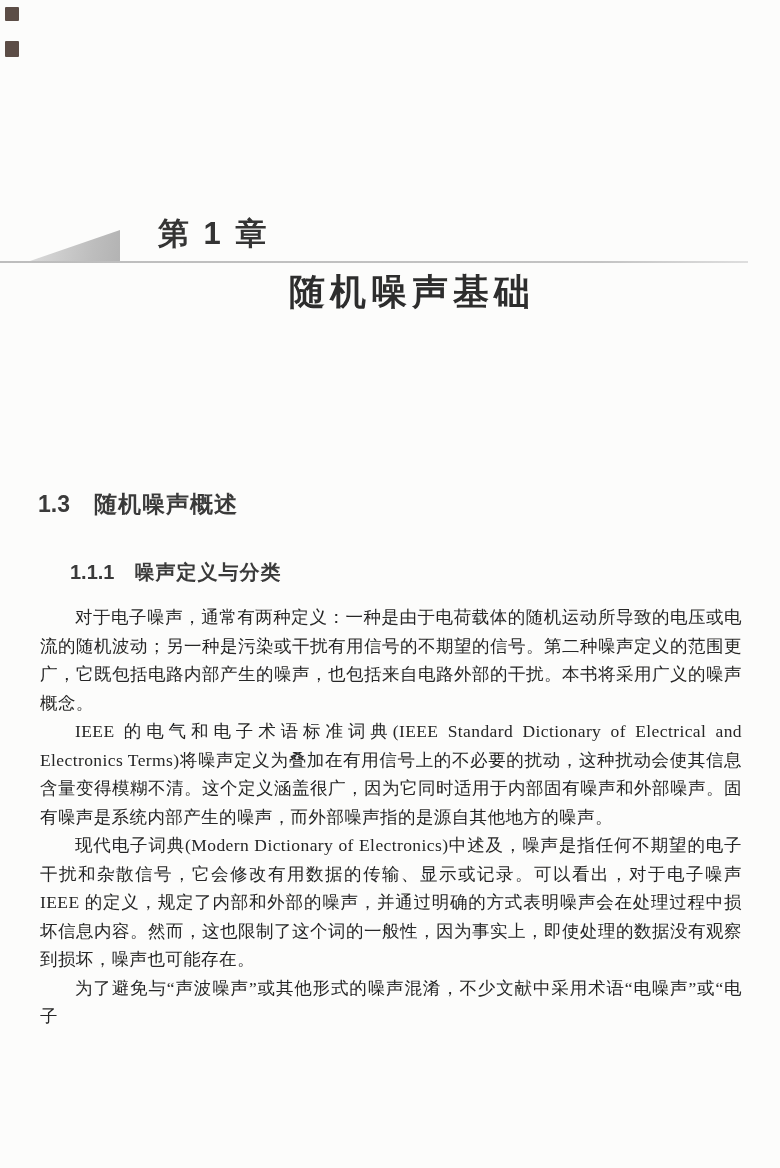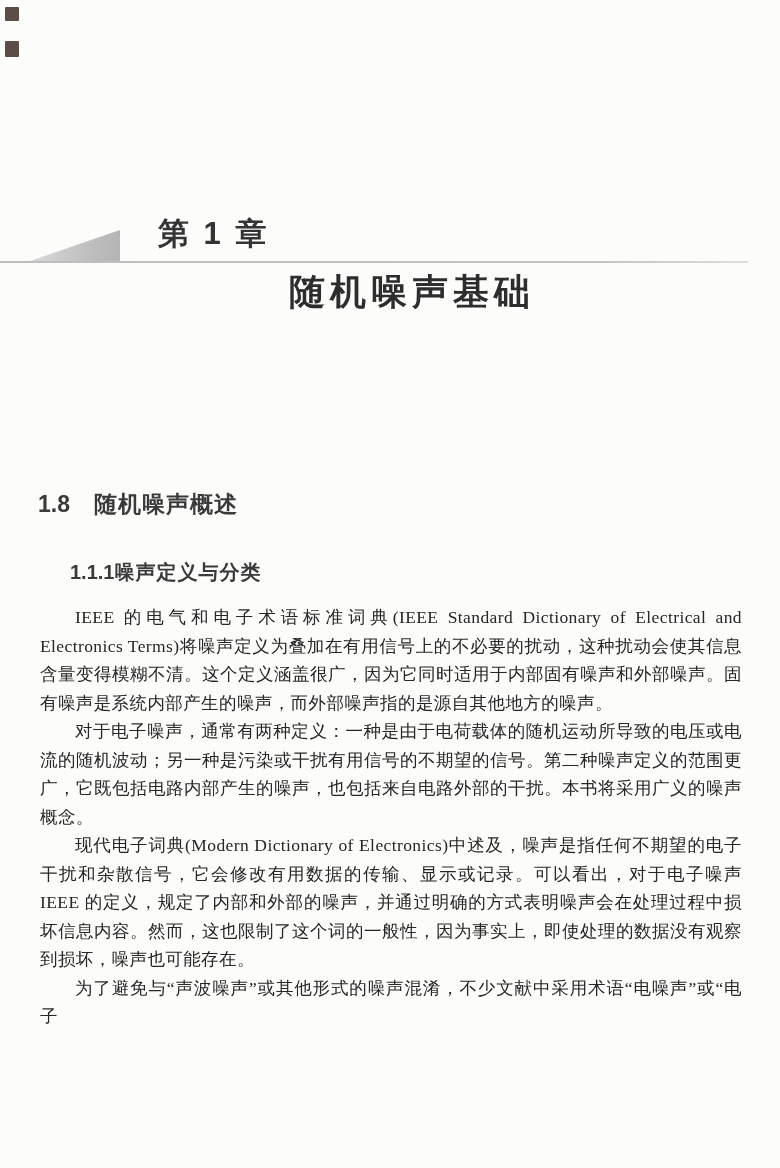--- a/index.html
+++ b/index.html
@@ -85,21 +85,21 @@
     left: 38px;
     top: 489px;
     font-size: 23px;
   }
   .sec-1 .sec-title { margin-left: 24px; letter-spacing: 1px; text-align: right; }
   .sec-1-1 {
     left: 70px;
     top: 559px;
     font-size: 20px;
   }
-  .sec-1-1 .sec-title { letter-spacing: 1px; }
+  .sec-1-1 .sec-title { margin-left: 20px; letter-spacing: 1px; }
 
   
   .body-text {
     position: absolute;
     left: 40px;
     top: 603px;
     width: 702px;
     color: #262626;
   }
   .body-text p {
@@ -119,27 +119,27 @@
 
   <div class="corner-mark m1"></div>
   <div class="corner-mark m2"></div>
 
   <div class="chapter-triangle"></div>
   <div class="chapter-label">第 1 章</div>
   <div class="chapter-rule"></div>
   <div class="chapter-title">随机噪声基础</div>
 
   <h2 class="sec-heading sec-1">
-    <span class="sec-num">1.8</span><span class="sec-title">随机噪声概述</span>
+    <span class="sec-num">1.3</span><span class="sec-title">随机噪声概述</span>
   </h2>
 
   <h3 class="sec-heading sec-1-1">
     <span class="sec-num">1.1.1</span><span class="sec-title">噪声定义与分类</span>
   </h3>
 
   <div class="body-text">
+    <p>对于电子噪声，通常有两种定义：一种是由于电荷载体的随机运动所导致的电压或电流的随机波动；另一种是污染或干扰有用信号的不期望的信号。第二种噪声定义的范围更广，它既包括电路内部产生的噪声，也包括来自电路外部的干扰。本书将采用广义的噪声概念。</p>
     <p>IEEE 的电气和电子术语标准词典(IEEE Standard Dictionary of Electrical and Electronics Terms)将噪声定义为叠加在有用信号上的不必要的扰动，这种扰动会使其信息含量变得模糊不清。这个定义涵盖很广，因为它同时适用于内部固有噪声和外部噪声。固有噪声是系统内部产生的噪声，而外部噪声指的是源自其他地方的噪声。</p>
-    <p>对于电子噪声，通常有两种定义：一种是由于电荷载体的随机运动所导致的电压或电流的随机波动；另一种是污染或干扰有用信号的不期望的信号。第二种噪声定义的范围更广，它既包括电路内部产生的噪声，也包括来自电路外部的干扰。本书将采用广义的噪声概念。</p>
     <p>现代电子词典(Modern Dictionary of Electronics)中述及，噪声是指任何不期望的电子干扰和杂散信号，它会修改有用数据的传输、显示或记录。可以看出，对于电子噪声 IEEE 的定义，规定了内部和外部的噪声，并通过明确的方式表明噪声会在处理过程中损坏信息内容。然而，这也限制了这个词的一般性，因为事实上，即使处理的数据没有观察到损坏，噪声也可能存在。</p>
     <p>为了避免与“声波噪声”或其他形式的噪声混淆，不少文献中采用术语“电噪声”或“电子</p>
   </div>
 
 </div>
 
 </body></html>

